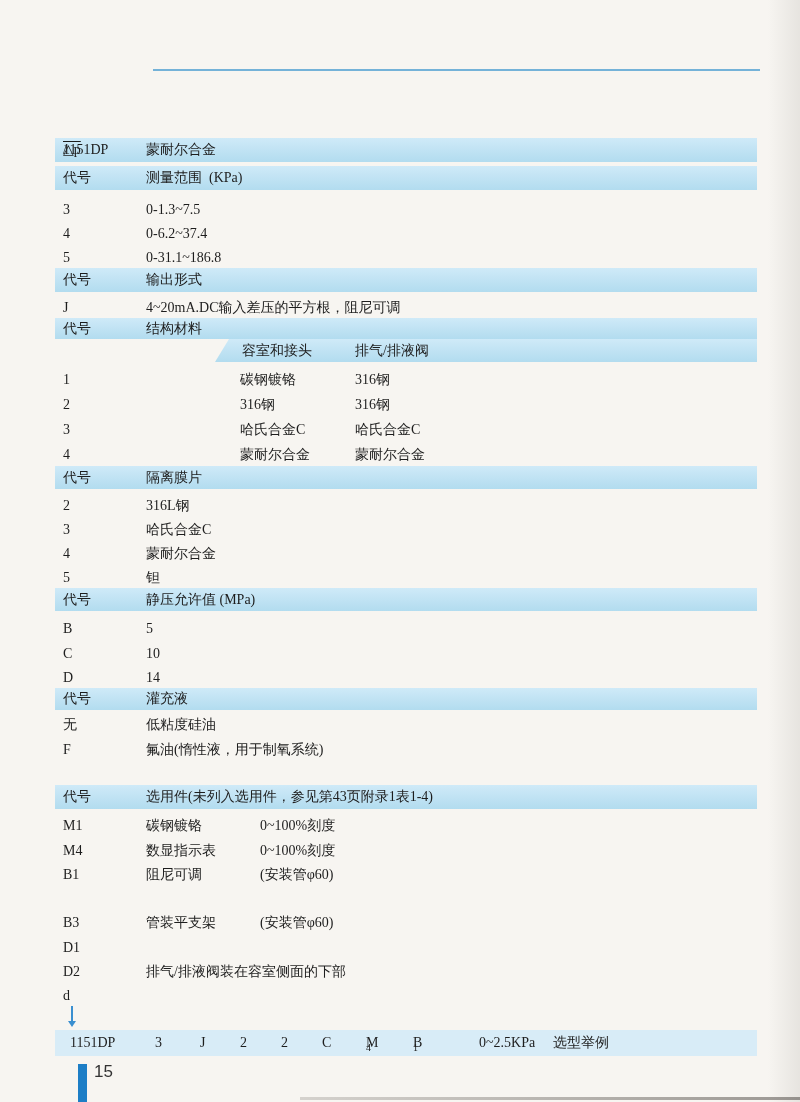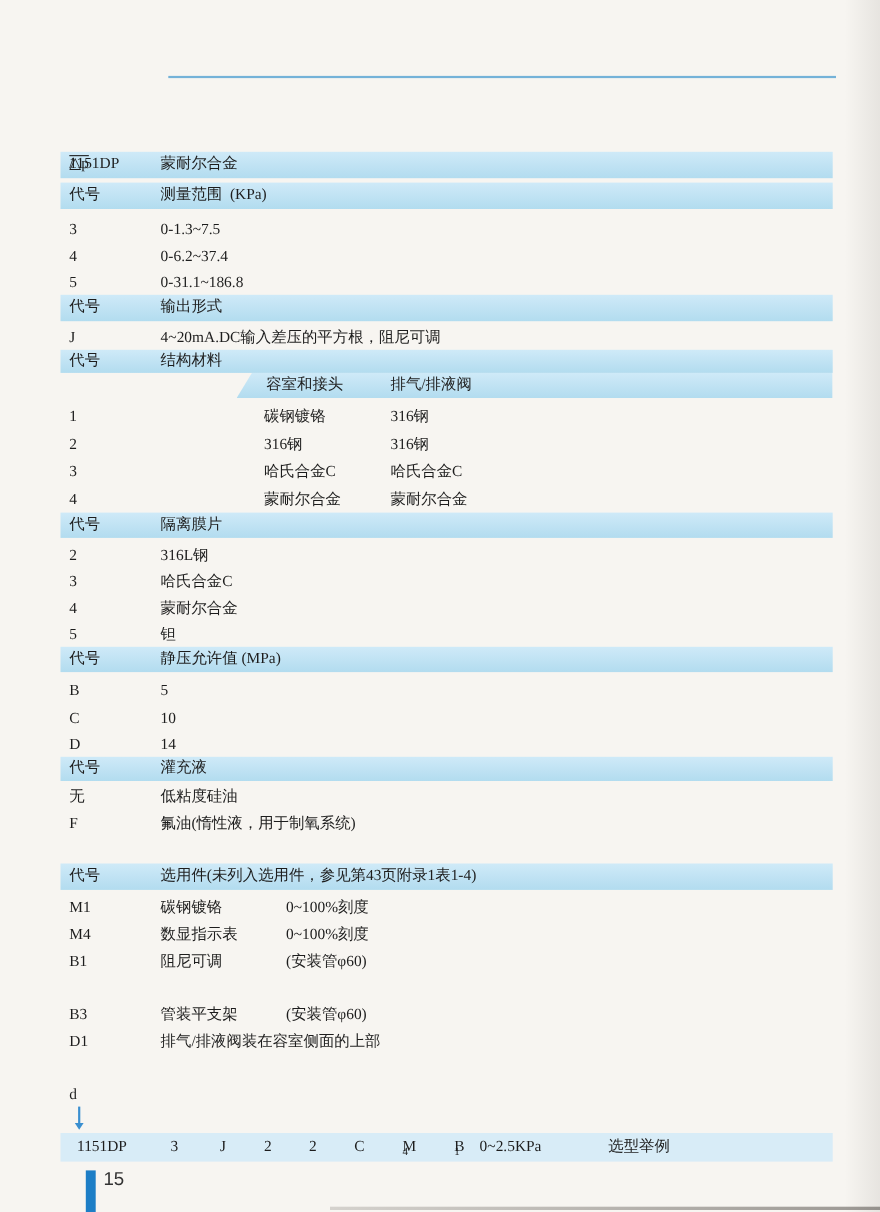--- a/index.html
+++ b/index.html
@@ -55,21 +55,21 @@
   }
   .page-bar{position:absolute;left:78px;top:1064px;width:9px;height:38px;background:#1d7ec6;}
   .page-num{
     position:absolute;left:94px;top:1062px;
     font-family:"Liberation Sans","DejaVu Sans",sans-serif;
     font-size:17px;color:#333;
   }
   sub.small{font-size:10px;}
   .ex-model{left:15px;} .ex-c0{left:100px;} .ex-c1{left:145px;} .ex-c2{left:185px;}
   .ex-c3{left:226px;} .ex-c4{left:267px;} .ex-m{left:311px;} .ex-b{left:358px;}
-  .ex-range{left:381px;font-family:Liberation Serif, serif;} .ex-label{left:498px;}
+  .ex-range{left:424px;font-family:Liberation Serif, serif;} .ex-label{left:498px;}
 </style>
 </head>
 <body>
 
 <div class="page">
 
   <div class="head-rule"></div>
   <div class="right-edge"></div>
   <div class="bottom-edge"></div>
 
@@ -204,21 +204,24 @@
     <span class="c2">阻尼可调</span>
     <span class="c3">(安装管φ60)</span>
   </div>
   <div class="row opt" style="top:912px">
     <span class="c1">B3</span>
     <span class="c2">管装平支架</span>
     <span class="c3">(安装管φ60)</span>
   </div>
   <div class="row opt" style="top:937px">
     <span class="c1">D1</span>
-    <span class="c2">排气/排液阀装在容室侧面的上部</span>
+  </div>
+  <div class="row opt" style="top:961px">
+    <span class="c1">D2</span>
+    <span class="c2">排气/排液阀装在容室侧面的下部</span>
   </div>
   <div class="row opt" style="top:985px">
     <span class="c1">d</span>
   </div>
 
   <div class="arrow"></div>
 
   <div class="band example" style="top:1030px">
     <span class="ex-model">1151DP</span>
     <span class="ex-c0">3</span>

